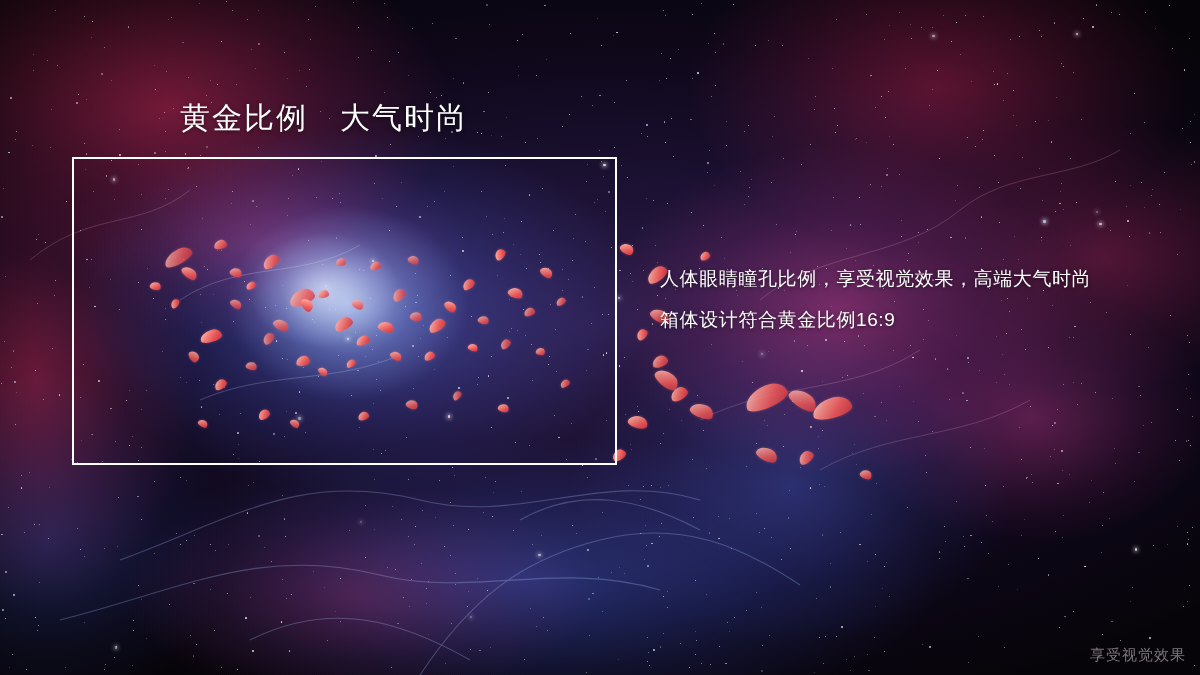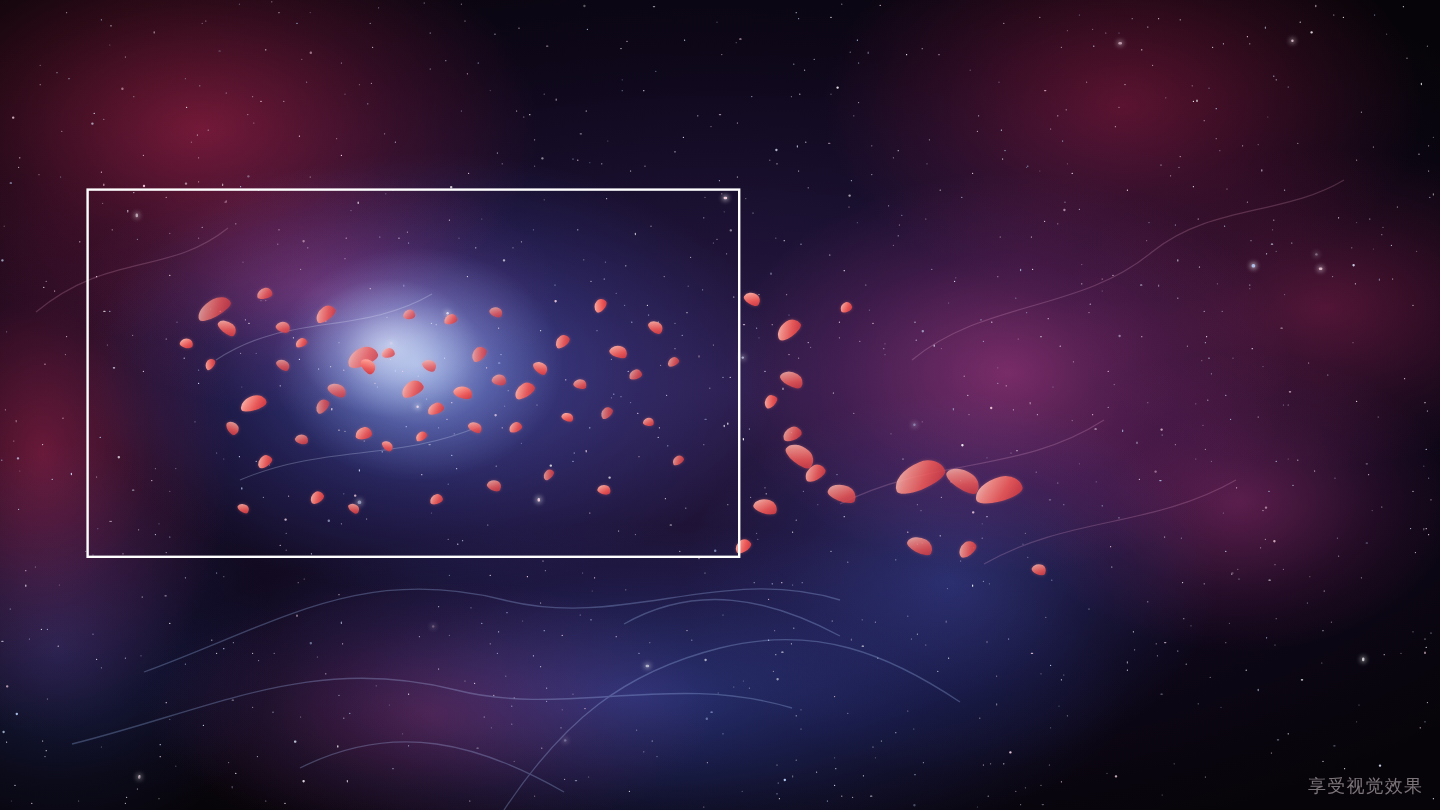--- a/index.html
+++ b/index.html
@@ -1352,19 +1352,22 @@
       <div class="petal" style="left: 860px; top: 470px; width: 12px; height: 9px; transform: rotate(25deg); opacity: 0.88;"></div>
       <div class="petal" style="left: 636px; top: 330px; width: 12px; height: 9px; transform: rotate(-44deg); opacity: 0.95;"></div>
       <div class="petal" style="left: 620px; top: 244px; width: 14px; height: 10px; transform: rotate(33deg); opacity: 0.96;"></div>
       <div class="petal" style="left: 700px; top: 252px; width: 10px; height: 8px; transform: rotate(-20deg); opacity: 0.96;"></div>
     </div>
 
   <div id="photo-frame">
     <div class="frame-inner"></div>
   </div>
 
+  <div id="page-title">黄金比例　大气时尚</div>
 
   <div id="body-copy">
+    <div class="line">人体眼睛瞳孔比例，享受视觉效果，高端大气时尚</div>
+    <div class="line">箱体设计符合黄金比例16:9</div>
   </div>
 
   <div id="watermark">享受视觉效果</div>
 
 </div>
 
 </body></html>

